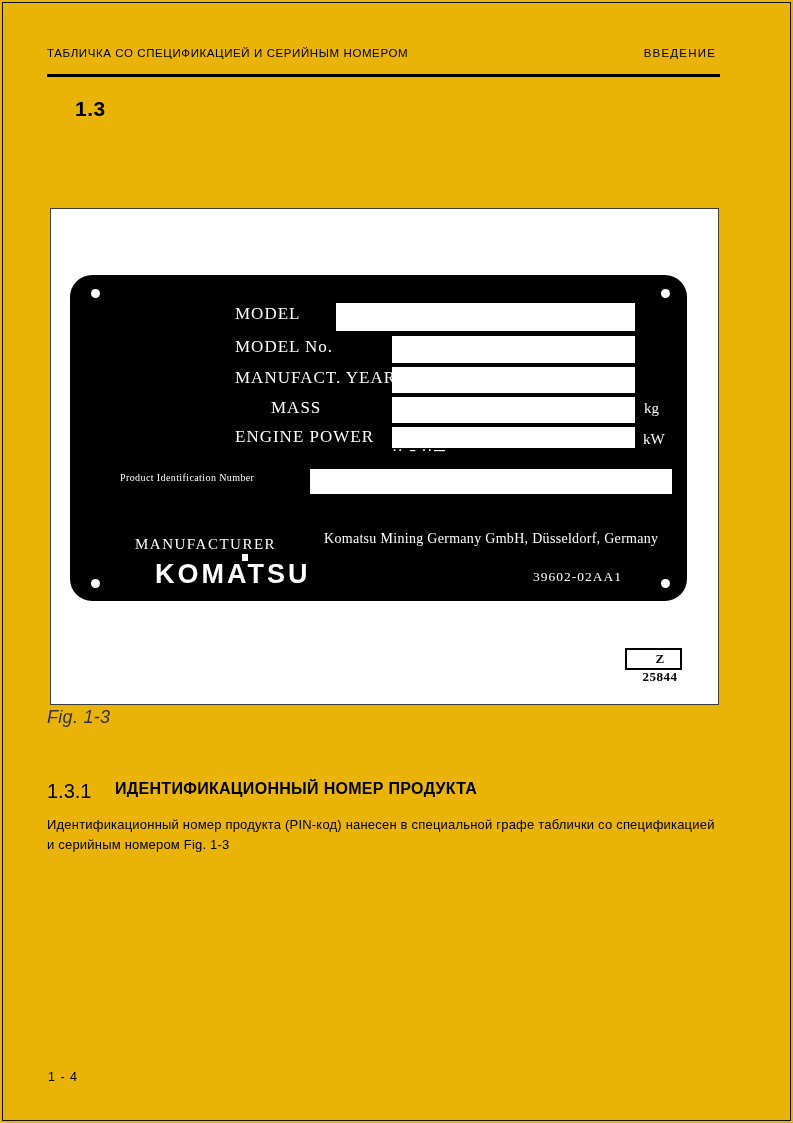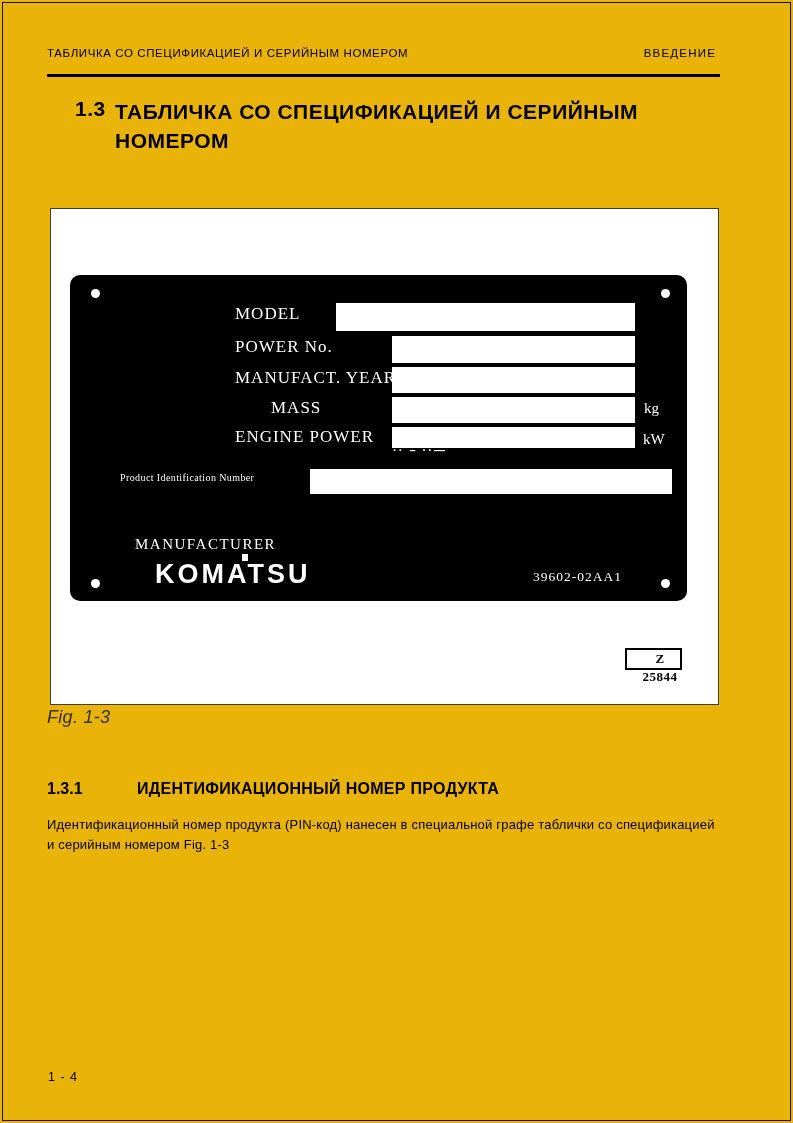--- a/index.html
+++ b/index.html
@@ -14,21 +14,21 @@
   .hdr-rule { position:absolute; left:47px; top:74px; width:673px; height:3px; background:#000; }
 
   
   .h1-num { position:absolute; left:47px; top:97px; font-size:21px; font-weight:bold; letter-spacing:0.5px;margin-left:28px; }
   .h1-title { position:absolute; left:115px; top:97px; font-size:21px; font-weight:bold; letter-spacing:0.5px; line-height:29px; }
 
   
   .figure-frame { position:absolute; left:50px; top:208px; width:669px; height:497px; border:1px solid #3d3d3d; background:#fff; }
 
   
-  .plate { position:absolute; left:70px; top:275px; width:617px; height:326px; background:#000; border-radius:10px; }
+  .plate { position:absolute; left:70px; top:275px; width:617px; height:326px; background:#000; border-radius:22px; }
   .plate * { position:absolute; }
   .hole { width:9px; height:9px; background:#fff; border-radius:50%; }
   .hole.tl { left:21px; top:14px; } .hole.tr { left:591px; top:14px; }
   .hole.bl { left:21px; top:304px; } .hole.br { left:591px; top:304px; }
   .plate-label { color:#fff; font-family:"Liberation Serif", serif; font-size:17px; letter-spacing:1px; white-space:nowrap; }
   .wbox { background:#fff; }
   .unit { color:#fff; font-family:"Liberation Serif", serif; font-size:15px; }
   .lbl0 { left:165px; top:29px; } .box0 { left:266px; top:28px; width:299px; height:28px; }
   .lbl1 { left:165px; top:62px; } .box1 { left:322px; top:61px; width:243px; height:27px; }
   .lbl2 { left:165px; top:93px; } .box2 { left:322px; top:92px; width:243px; height:26px; }
@@ -45,72 +45,69 @@
   .logo-tick { left:172px; top:279px; width:6px; height:7px; background:#fff; }
   .part-num { left:463px; top:294px; color:#fff; font-family:"Liberation Serif", serif; font-size:13.5px; letter-spacing:1px; }
 
   
   .zbox { position:absolute; left:625px; top:648px; width:57px; height:22px; border:2px solid #000; background:#fff;
           font-family:"Liberation Serif", serif; font-weight:bold; font-size:13px; text-align:center; line-height:18px; letter-spacing:0.5px;padding-left:13px; }
 
   
   .fig-caption { position:absolute; left:47px; top:707px; font-style:italic; font-size:18px; color:#333; letter-spacing:0.3px; }
   .para1 { position:absolute; left:47px; top:738px; font-size:12.6px; letter-spacing:0.2px; }
-  .h2-num { position:absolute; left:47px; top:780px; font-size:16px; font-weight:bold; }
-  .h2-title { position:absolute; left:115px; top:780px; font-size:16px; font-weight:bold; letter-spacing:0.3px;margin-left:22px; }
+  .h2-num { position:absolute; left:47px; top:780px; font-size:20px; font-weight:normal; }
+  .h2-title { position:absolute; left:115px; top:780px; font-size:16px; font-weight:bold; letter-spacing:0.3px; }
   .para2 { position:absolute; left:47px; top:815px; width:710px; font-size:13px; line-height:19.5px; letter-spacing:0.2px; }
   .footer { position:absolute; left:48px; top:1070px; font-size:12.5px; letter-spacing:1px; }
 </style>
 </head>
 <body>
 
 <div id="page">
   <div class="page-border"></div>
 
   <div class="hdr-left">ТАБЛИЧКА СО СПЕЦИФИКАЦИЕЙ И СЕРИЙНЫМ НОМЕРОМ</div>
   <div class="hdr-right">ВВЕДЕНИЕ</div>
   <div class="hdr-rule"></div>
 
   <div class="h1-num">1.3</div>
-  <div class="h1-title">
-    <div>ТАБЛИЧКА СО СПЕЦИФИКАЦИЕЙ И СЕРИЙНЫМ</div>
-    <div>НОМЕРОМ</div>
-  </div>
 
   <div class="figure-frame"></div>
 
   <div class="plate">
     <div class="hole tl"></div>
     <div class="hole tr"></div>
     <div class="hole bl"></div>
     <div class="hole br"></div>
 
     <div class="plate-label lbl0">MODEL</div>
     <div class="wbox box0"></div>
 
-    <div class="plate-label lbl1">POWER No.</div>
+    <div class="plate-label lbl1">MODEL No.</div>
     <div class="wbox box1"></div>
 
     <div class="plate-label lbl2">MANUFACT. YEAR</div>
     <div class="wbox box2"></div>
 
     <div class="plate-label lbl3">MASS</div>
     <div class="wbox box3"></div>
     <div class="unit unit-kg">kg</div>
 
     <div class="plate-label lbl4">ENGINE POWER</div>
     <div class="wbox box4"></div>
     <div class="unit unit-kw">kW</div>
 
     <div class="artifact">·· – ··—</div>
 
     <div class="plate-label pin-label">Product Identification Number</div>
     <div class="wbox pin-box"></div>
 
     <div class="plate-label mfr-label">MANUFACTURER</div>
+    <div class="plate-label mfr-line">Komatsu Mining Germany GmbH, Düsseldorf, Germany</div>
 
     <div class="logo">KOMATSU</div>
     <div class="logo-tick"></div>
 
     <div class="part-num">39602-02AA1</div>
   </div>
 
   <div class="zbox">Z 25844</div>
 
   <div class="fig-caption">Fig. 1-3</div>

